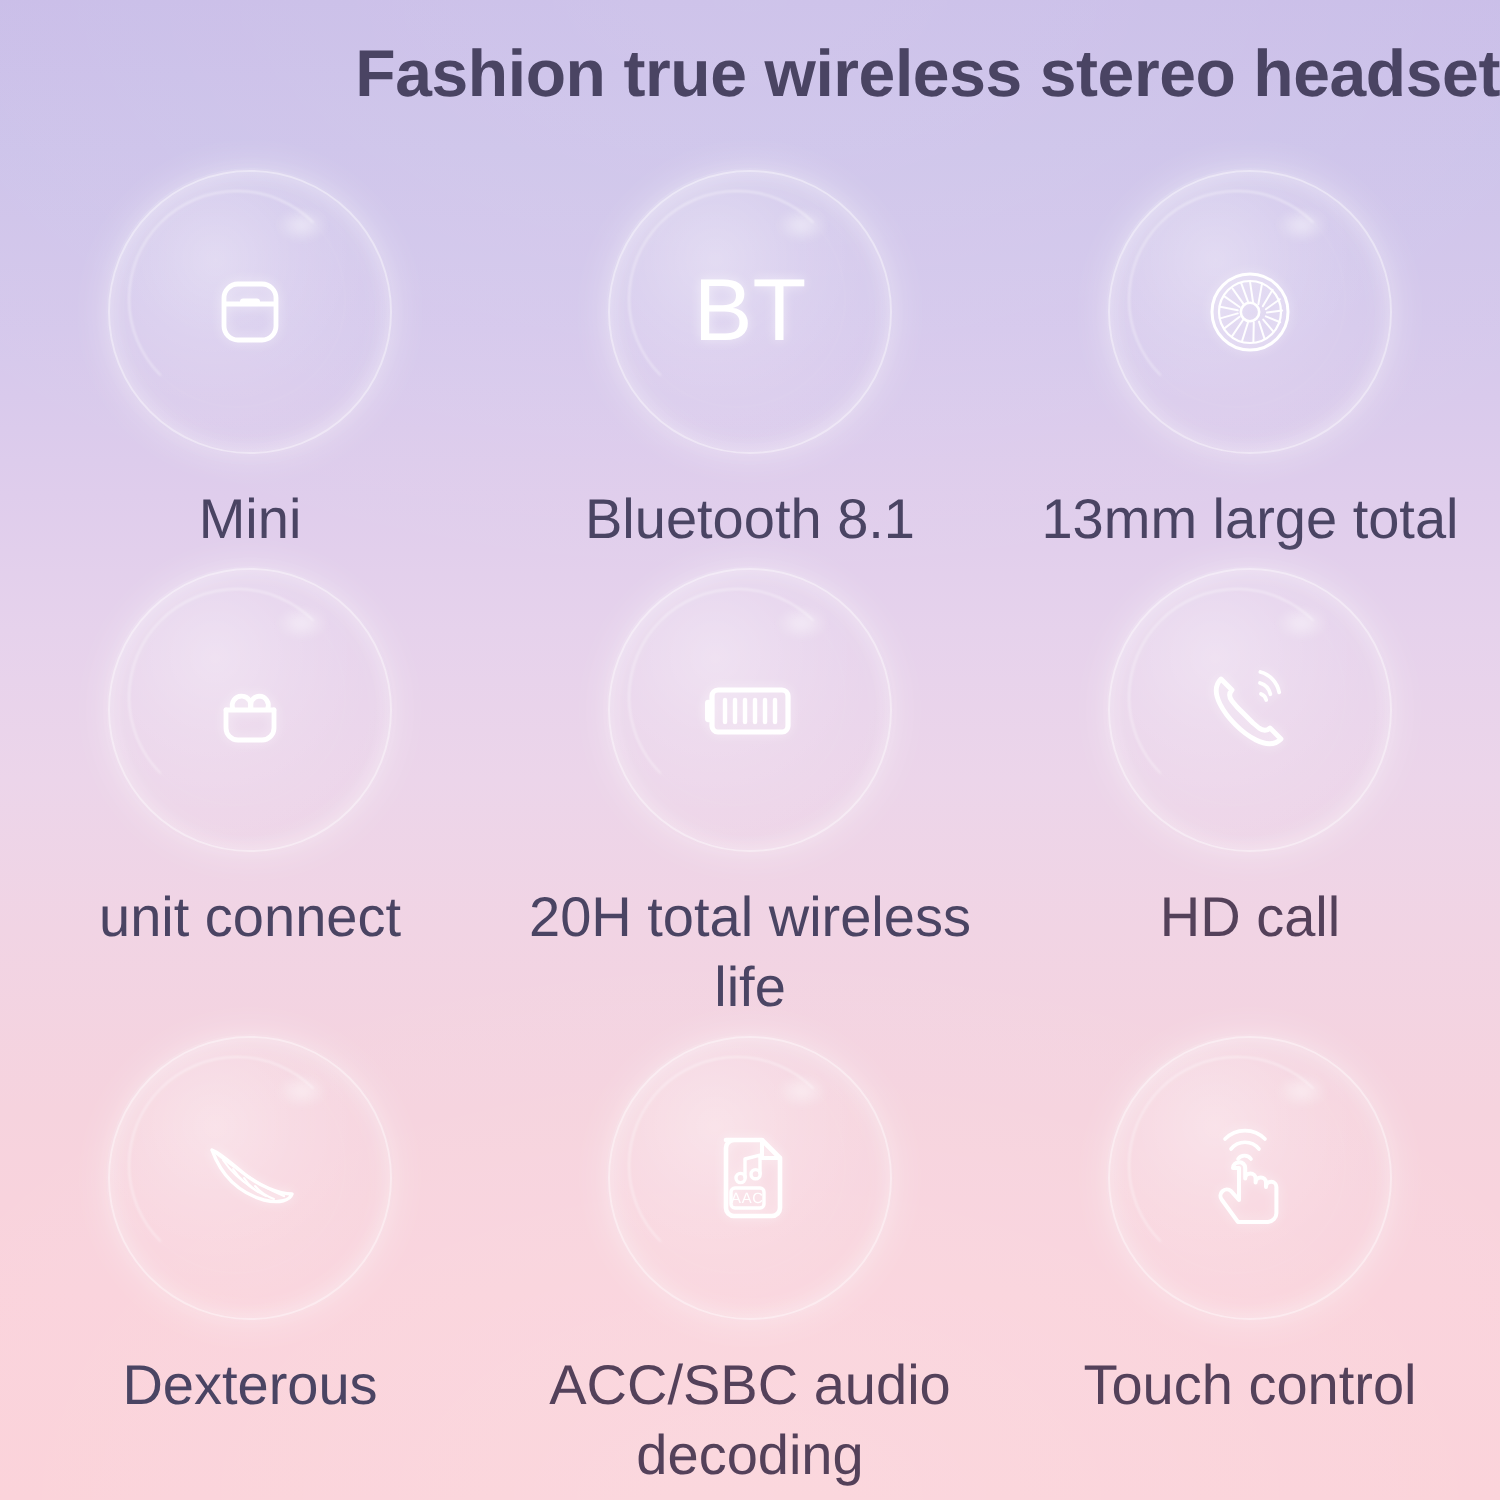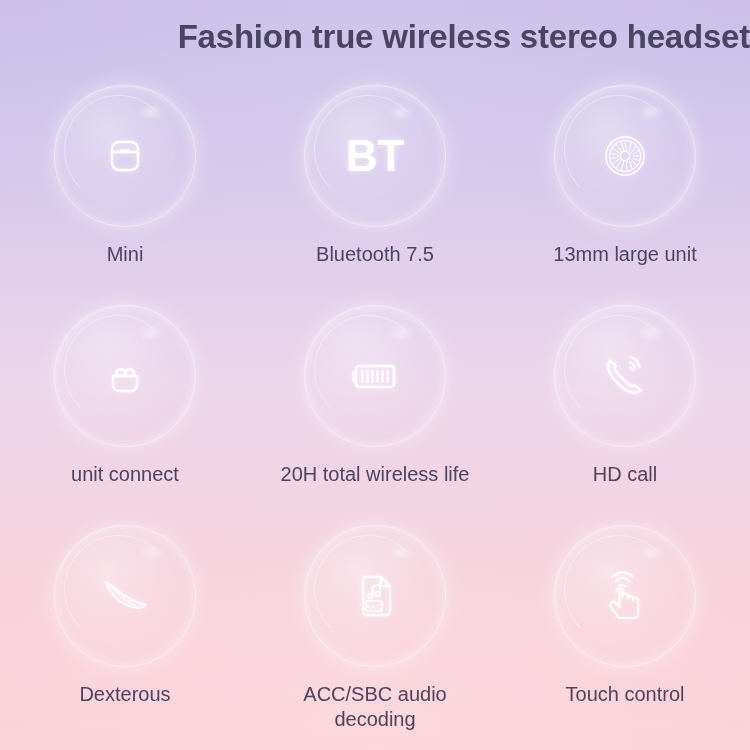--- a/index.html
+++ b/index.html
@@ -151,34 +151,34 @@
     filter: drop-shadow(0 0 3px rgba(255,255,255,0.55));
   }
   .bubble .icon svg {
     display: block;
   }
   .bt-text {
     position: relative;
     z-index: 2;
     font-family: "Liberation Sans", sans-serif;
     font-size: 44px;
-    font-weight: 700;
+    font-weight: 400;
     color: #ffffff;
     letter-spacing: 0px;
     text-shadow: 0 0 6px rgba(255,255,255,0.55);
     line-height: 1;
   }
 
   
   .caption {
     margin-top: 14px;
     width: 230px;
     text-align: center;
     font-family: "Liberation Sans", sans-serif;
-    font-size: 20px;
+    font-size: 28px;
     font-weight: 400;
     line-height: 1.25;
     color: #4a4463;
   }
   .row3 .caption { color: #54415a; }
 </style>
 </head>
 <body>
 
 <div id="poster">
@@ -199,21 +199,21 @@
         </span>
       </div>
       <div class="caption">Mini</div>
     </div>
 
     <div class="cell row1">
       <div class="bubble">
         <span class="glint"></span>
         <span class="bt-text">BT</span>
       </div>
-      <div class="caption">Bluetooth 7.5</div>
+      <div class="caption">Bluetooth 8.1</div>
     </div>
 
     <div class="cell row1">
       <div class="bubble">
         <span class="glint"></span>
         <span class="icon">
           <svg width="54" height="54" viewBox="0 0 54 54" fill="none" stroke="#ffffff" stroke-width="1.5" stroke-linecap="round">
             <circle cx="27" cy="27" r="19"></circle>
             <circle cx="27" cy="27" r="15.5" stroke-width="1.1"></circle>
             <circle cx="27" cy="27" r="4.6" stroke-width="1.3"></circle>
@@ -232,21 +232,21 @@
                 <path d="M14.2 35.2 L21.8 29.4"></path>
               <path d="M12.1 30.2 L20.9 27.7"></path>
                 <path d="M12.1 24.4 L20.9 26.1"></path>
               <path d="M14.4 19.3 L21.8 24.5"></path>
                 <path d="M18.2 15.2 L23.7 22.9"></path>
               <path d="M22.6 12.6 L26.0 21.8"></path>
             </g>
           </svg>
         </span>
       </div>
-      <div class="caption">13mm large unit</div>
+      <div class="caption">13mm large total</div>
     </div>
 
     <div class="cell row2">
       <div class="bubble">
         <span class="glint"></span>
         <span class="icon">
           <svg width="52" height="52" viewBox="0 0 52 52" fill="none" stroke="#ffffff" stroke-width="2.4" stroke-linecap="round" stroke-linejoin="round">
             <path d="M14 26 H38"></path>
             <path d="M14 26 V35 a6 6 0 0 0 6 6 h12 a6 6 0 0 0 6 -6 V26"></path>
             <path d="M17.5 25.5 a4.6 4.6 0 0 1 4.6 -6.4 a4.6 4.6 0 0 1 4.0 6.4"></path>

